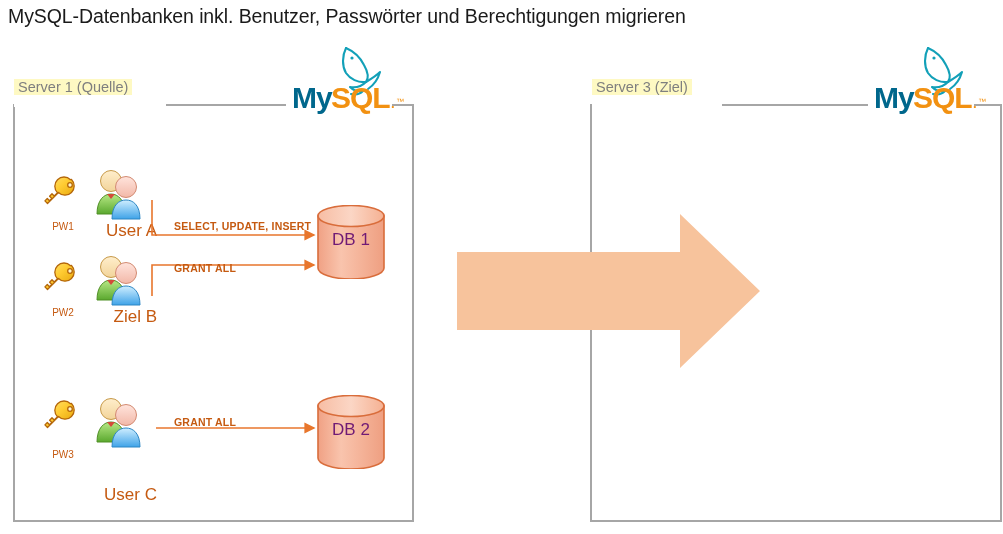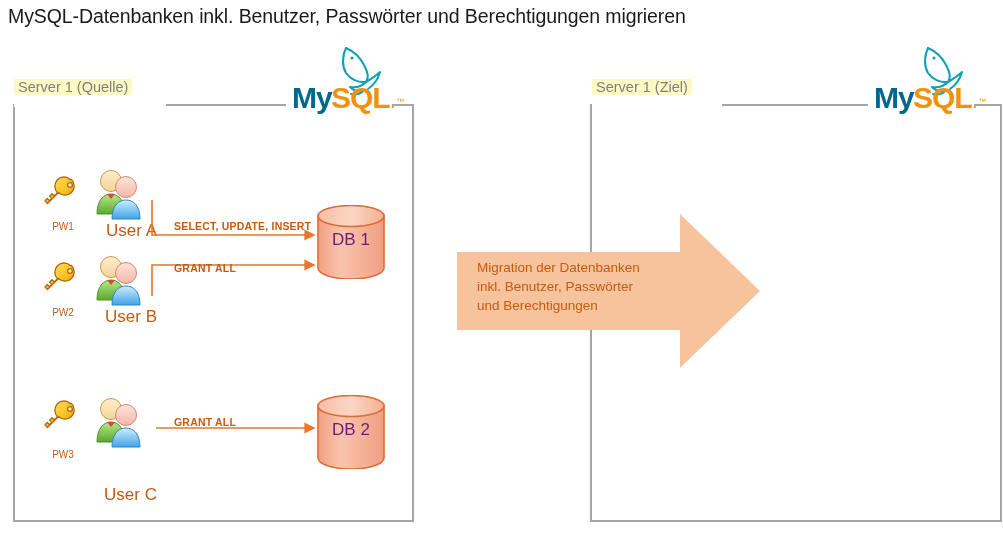--- a/index.html
+++ b/index.html
@@ -139,21 +139,21 @@
 
   <div id="server1-box" class="server-box"></div>
 
   <div class="border-mask" style="left:14px; top:101px; width:152px;"></div>
   <div class="border-mask" style="left:286px; top:101px; width:106px;"></div>
   <div id="server1-label" class="server-label">Server 1 (Quelle)</div>
 
   <div id="server2-box" class="server-box"></div>
   <div class="border-mask" style="left:592px; top:101px; width:130px;"></div>
   <div class="border-mask" style="left:868px; top:101px; width:106px;"></div>
-  <div id="server2-label" class="server-label">Server 1 (Ziel)</div>
+  <div id="server2-label" class="server-label">Server 3 (Ziel)</div>
 
   <svg id="mysql-logo-1" class="mysql-logo" viewBox="0 0 122 72">
 
     <g fill="none" stroke="#12a0b8" stroke-width="2.1" stroke-linecap="round" stroke-linejoin="round">
       <path d="M56 6 C 52 14, 52 24, 56 31 C 60 37, 68 41, 76 40 C 72 44, 66 46, 60 45 C 63 48, 68 50, 73 49 C 70 52, 65 53, 61 52"></path>
       <path d="M56 6 C 63 9, 70 15, 74 23 C 78 30, 79 36, 76 40"></path>
       <path d="M76 40 C 81 37, 86 34, 90 30 C 88 37, 84 43, 78 47"></path>
     </g>
     <circle cx="62" cy="16" r="1.6" fill="#12a0b8"></circle>
 
@@ -236,21 +236,21 @@
     <g>
       <circle cx="19" cy="13" r="10.5" fill="url(#head1)" stroke="#c79a4a" stroke-width="1"></circle>
       <path d="M5 46 C5 32, 12 26, 19 26 C26 26, 33 32, 33 46 Z" fill="url(#body1)" stroke="#4f8f25" stroke-width="1"></path>
       <path d="M15 26 L19 31 L23 26" fill="#d34a3a"></path>
     </g>
     <g>
       <circle cx="34" cy="19" r="10.5" fill="url(#head2)" stroke="#d38a72" stroke-width="1"></circle>
       <path d="M20 51 C20 37, 27 32, 34 32 C41 32, 48 37, 48 51 Z" fill="url(#body2)" stroke="#2c86c4" stroke-width="1"></path>
     </g>
   </svg>
-  <div class="user-label" style="left:87px; top:307px;">User B</div>
+  <div class="user-label" style="left:87px; top:307px;">Ziel B</div>
 
   <svg class="key-icon" style="left:41px; top:400px;" viewBox="0 0 44 38">
     <g stroke="#b4660a" stroke-width="1.3" stroke-linejoin="round">
       <path d="M30.5 3.5 a9.2 9.2 0 0 1 0 13 a9.2 9.2 0 0 1 -13 0 L6.5 27.5 l-2.6 -2.6 l2.4 -2.4 l2.2 2.2 l2.3 -2.3 l-2.2 -2.2 l2.4 -2.4 l2.2 2.2 l3.3 -3.3 a9.2 9.2 0 0 1 0 -13 a9.2 9.2 0 0 1 13 0 z" fill="url(#kg1)"></path>
       <circle cx="29" cy="9" r="2.3" fill="#fff6cc"></circle>
     </g>
   </svg>
   <div class="key-label" style="left:33px; top:449px;">PW3</div>
 
   <svg class="user-icon" style="left:92px; top:396px;" viewBox="0 0 60 54">
@@ -308,19 +308,14 @@
 
   <svg class="db-cyl" style="left:316px; top:395px;" viewBox="0 0 70 74">
     <path d="M2 11 L2 63 a33 11 0 0 0 66 0 L68 11 Z" fill="url(#dbg)" stroke="#d96d3b" stroke-width="1.6"></path>
     <ellipse cx="35" cy="11" rx="33" ry="10.5" fill="url(#dbtop)" stroke="#d96d3b" stroke-width="1.6"></ellipse>
   </svg>
   <div class="db-label" style="left:316px; top:420px; width:70px;">DB 2</div>
 
   <svg id="migration-arrow" viewBox="0 0 305 158" preserveAspectRatio="none">
     <path d="M0 40 L223 40 L223 2 L303 79 L223 156 L223 118 L0 118 Z" fill="#f7c39c"></path>
   </svg>
-  <div id="migration-text">
-    <div>Migration der Datenbanken</div>
-    <div>inkl. Benutzer, Passwörter</div>
-    <div>und Berechtigungen</div>
-  </div>
 
 </div>
 
 </body></html>

